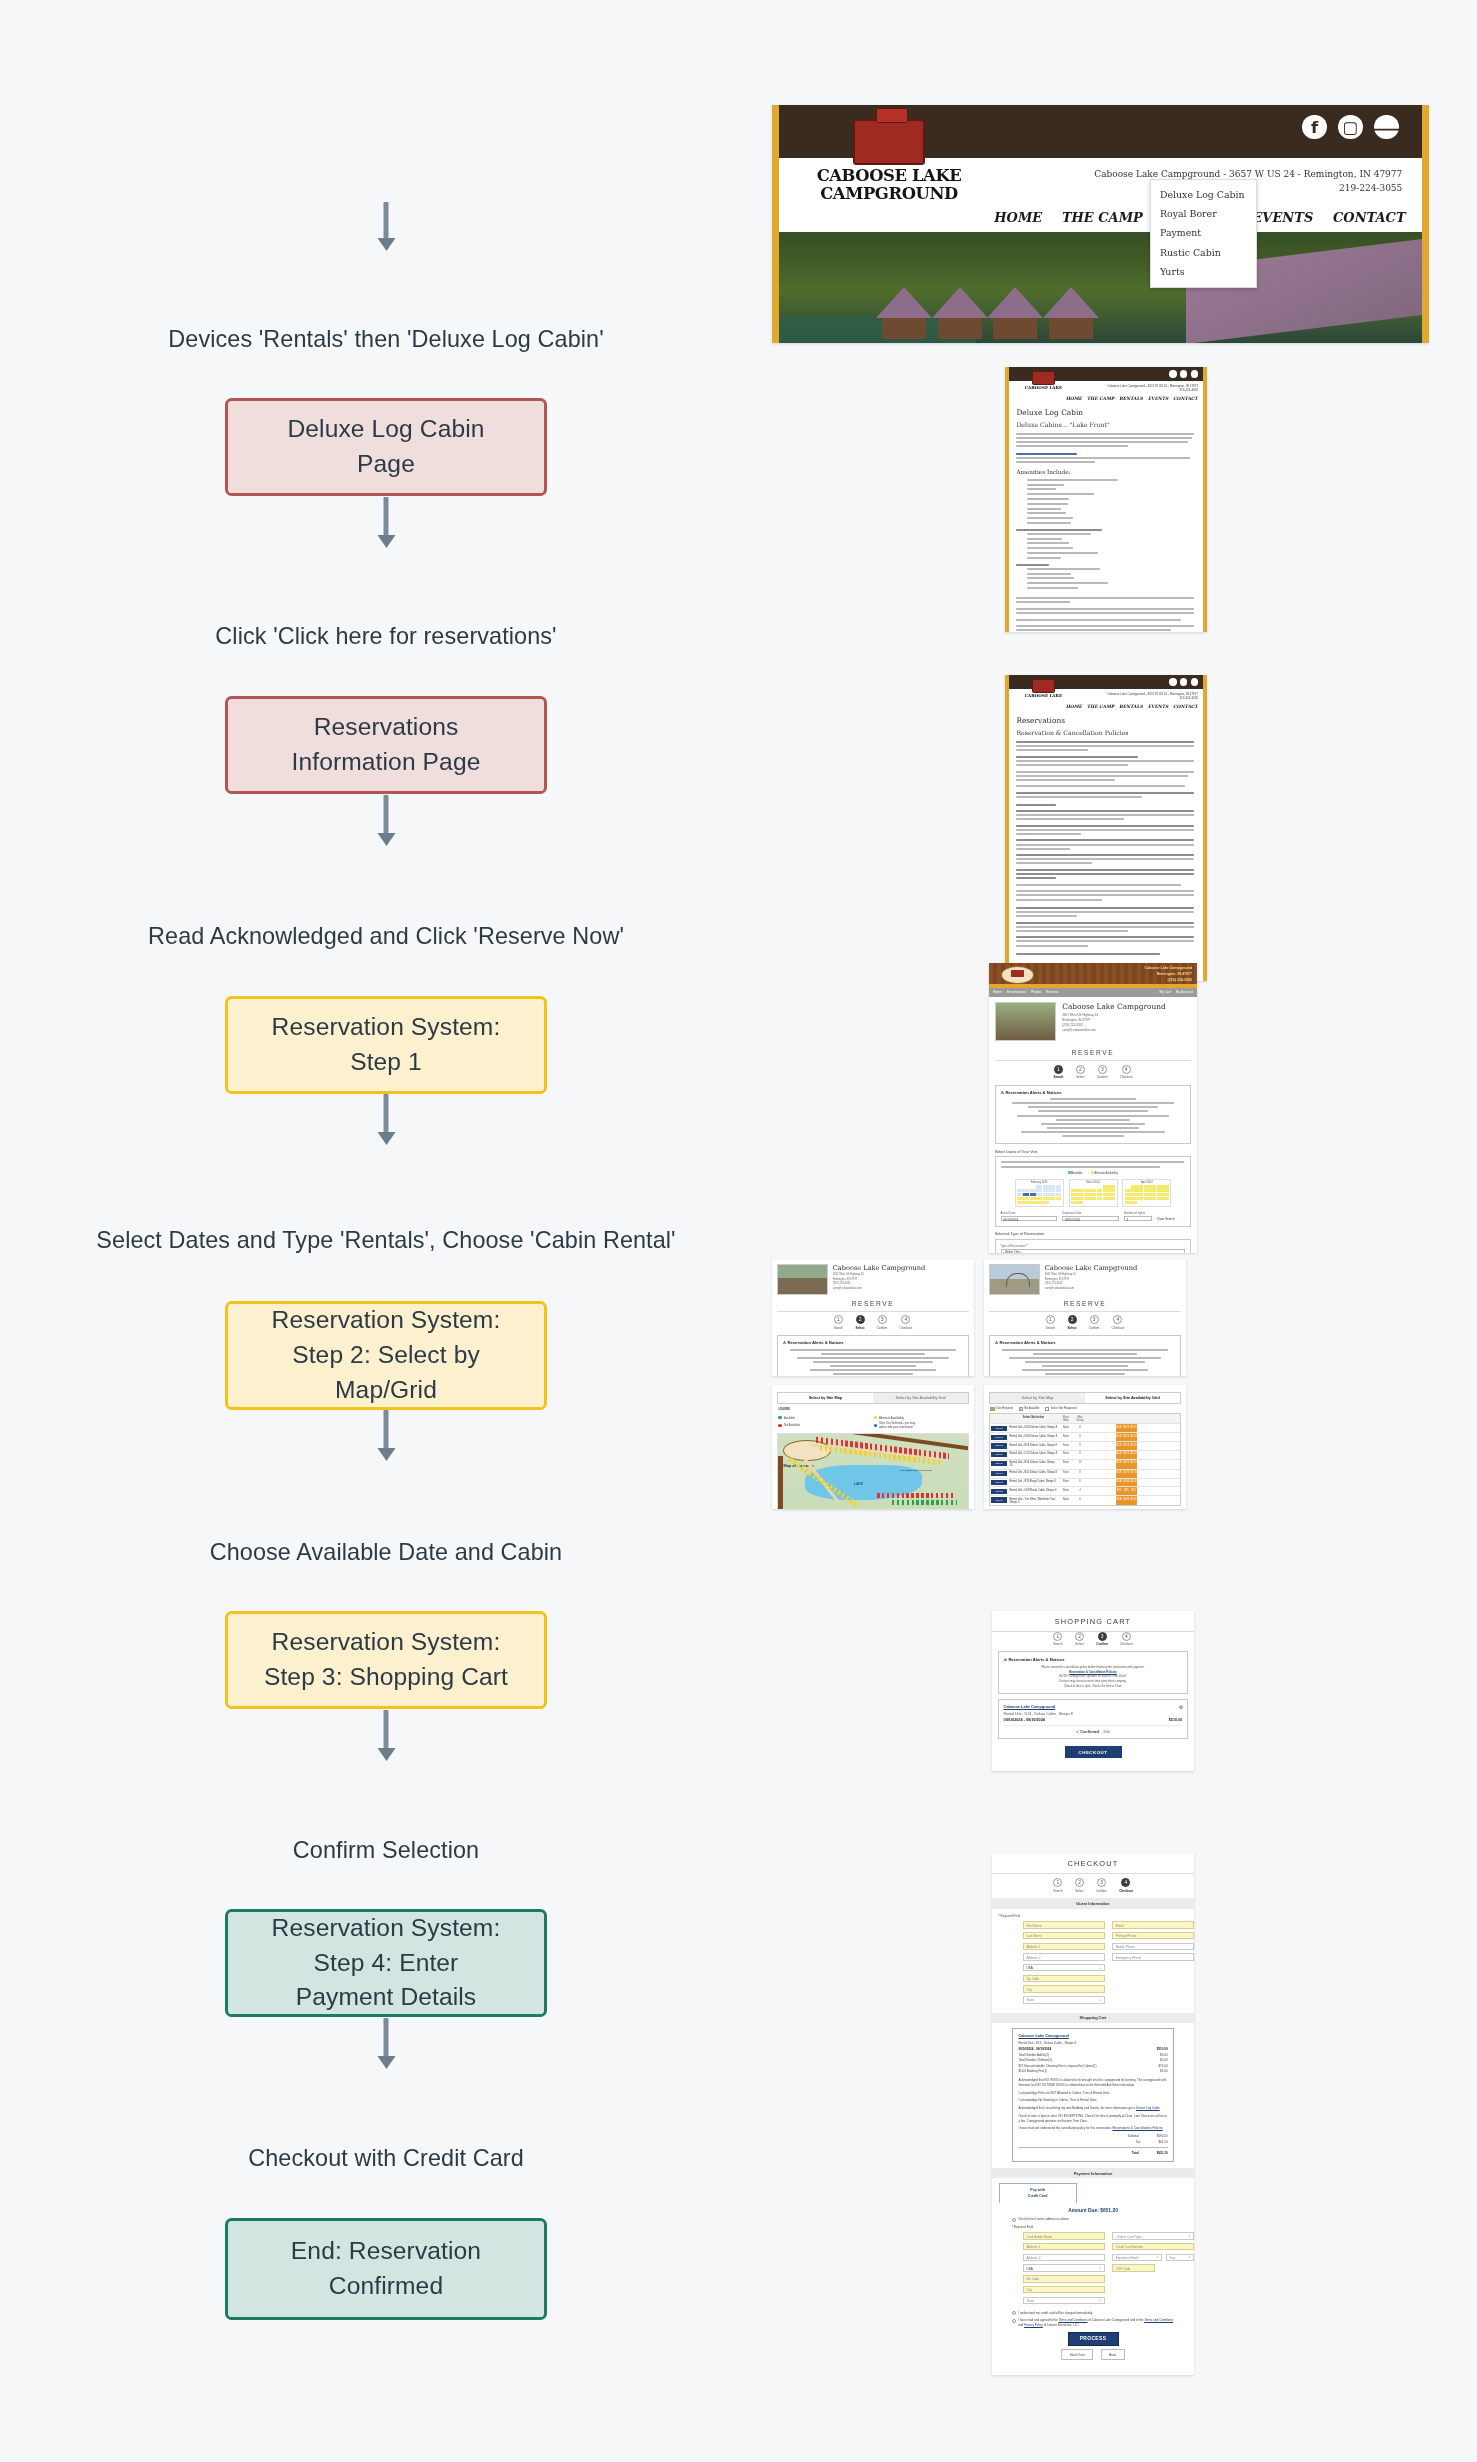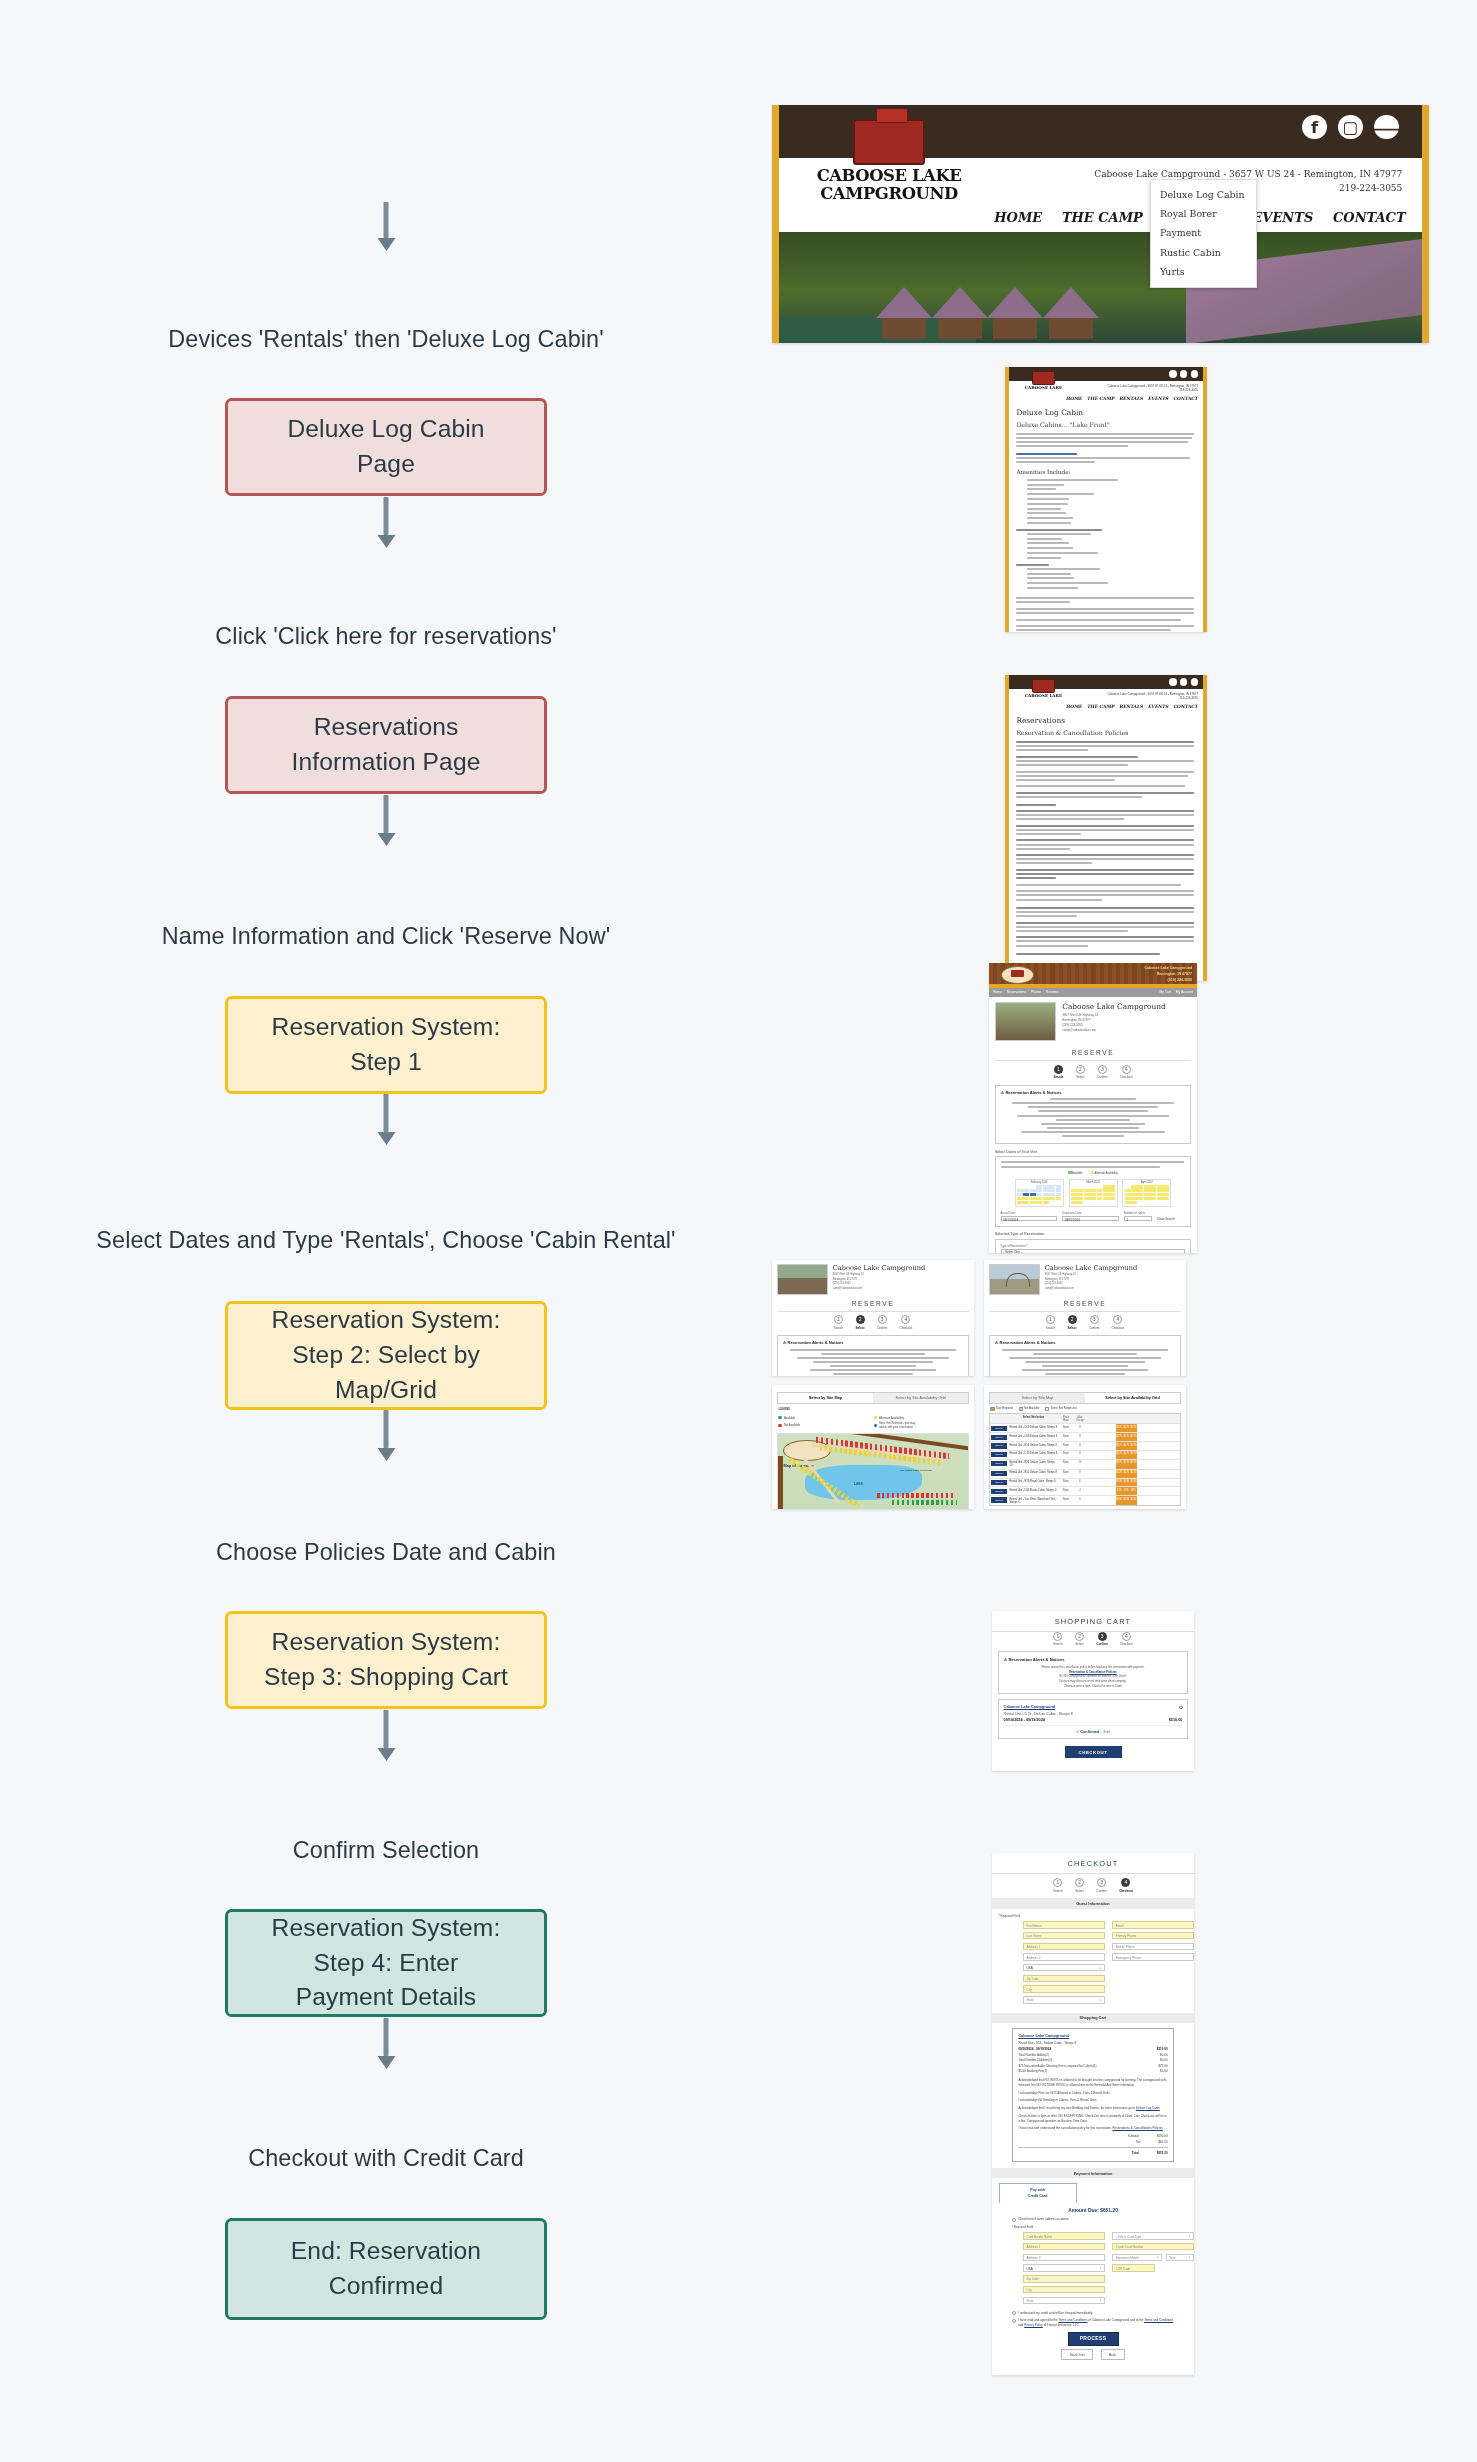--- a/index.html
+++ b/index.html
@@ -350,42 +350,42 @@
     <div class="edge-label" style="top:623px;">Click 'Click here for reservations'</div>
 
     <div class="node pink" style="top:696px;height:98px;">
       <span style="white-space:pre-line">Reservations
 Information Page</span>
     </div>
     <div class="conn" style="top:795px;height:51px;">
       <div class="seg" style="height:38px;"></div>
       <div class="arrow-head"></div>
     </div>
-    <div class="edge-label" style="top:923px;">Name Information and Click 'Reserve Now'</div>
+    <div class="edge-label" style="top:923px;">Read Acknowledged and Click 'Reserve Now'</div>
 
     <div class="node yellow" style="top:996px;height:98px;">
       <span style="white-space:pre-line">Reservation System:
 Step 1</span>
     </div>
     <div class="conn" style="top:1094px;height:51px;">
       <div class="seg" style="height:38px;"></div>
       <div class="arrow-head"></div>
     </div>
     <div class="edge-label" style="top:1227px;">Select Dates and Type 'Rentals', Choose 'Cabin Rental'</div>
 
     <div class="node yellow" style="top:1301px;height:109px;">
       <span style="white-space:pre-line">Reservation System:
 Step 2: Select by
 Map/Grid</span>
     </div>
     <div class="conn" style="top:1410px;height:51px;">
       <div class="seg" style="height:38px;"></div>
       <div class="arrow-head"></div>
     </div>
-    <div class="edge-label" style="top:1539px;">Choose Policies Date and Cabin</div>
+    <div class="edge-label" style="top:1539px;">Choose Available Date and Cabin</div>
 
     <div class="node yellow" style="top:1611px;height:98px;">
       <span style="white-space:pre-line">Reservation System:
 Step 3: Shopping Cart</span>
     </div>
     <div class="conn" style="top:1710px;height:51px;">
       <div class="seg" style="height:38px;"></div>
       <div class="arrow-head"></div>
     </div>
     <div class="edge-label" style="top:1837px;">Confirm Selection</div>

